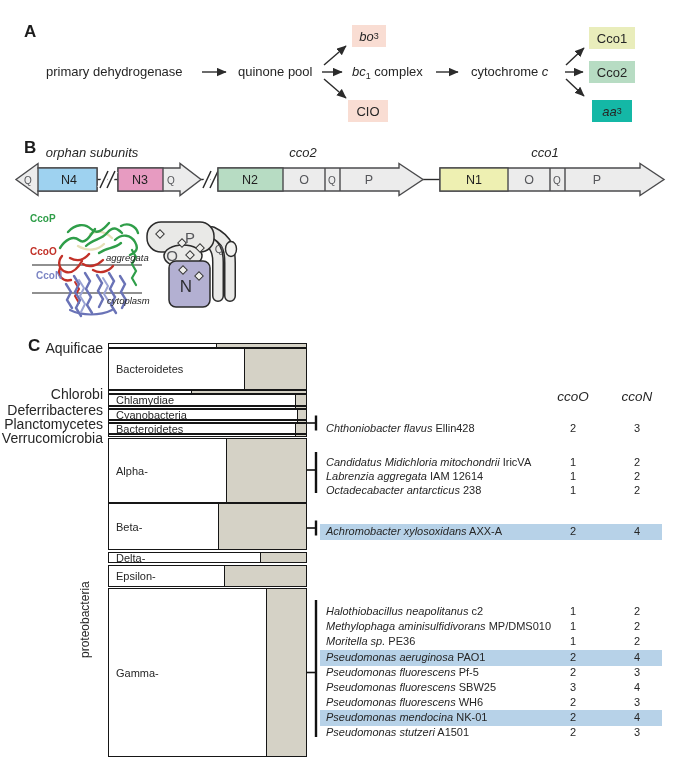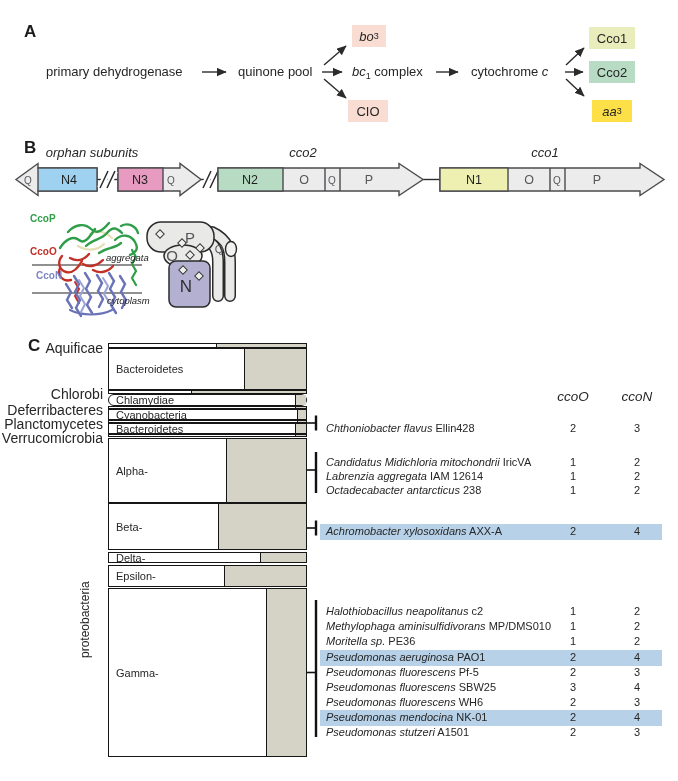--- a/index.html
+++ b/index.html
@@ -193,21 +193,21 @@
   </div>
   <div class="node" style="left:352px;top:64px">
     <span class="it">bc</span><span class="sb">1</span><span> complex</span>
   </div>
   <div class="boxnode" style="left:348px;top:100px;width:40px;height:22px;background:#f9ddd3">CIO</div>
   <div class="node" style="left:471px;top:64px">
     <span>cytochrome </span><span class="it">c</span>
   </div>
   <div class="boxnode" style="left:589px;top:27px;width:46px;height:22px;background:#e9edbb">Cco1</div>
   <div class="boxnode" style="left:589px;top:61px;width:46px;height:22px;background:#b7dcc3">Cco2</div>
-  <div class="boxnode" style="left:592px;top:100px;width:40px;height:22px;background:#fde047">
+  <div class="boxnode" style="left:592px;top:100px;width:40px;height:22px;background:#14b8a6">
     <span class="it">aa</span>
       <span class="sb">3</span>
   </div>
 
   <div class="panel-label" style="left:24px;top:138px">B</div>
   <div class="cluster-title" style="left:22px;top:145px;width:140px">orphan subunits</div>
   <div class="cluster-title" style="left:273px;top:145px;width:60px">cco2</div>
   <div class="cluster-title" style="left:515px;top:145px;width:60px">cco1</div>
   <div class="struct-label" style="left:30px;top:213px;color:#2f9e49">CcoP</div>
   <div class="struct-label" style="left:30px;top:246px;color:#c23128">CcoO</div>
@@ -224,21 +224,21 @@
         <div class="bar" style="top: 343px; height: 5px;">
           <div class="bar-shade" style="width: 45%;"></div>
         </div>
         <div class="bar" style="top: 348px; height: 42px;">
           <div class="bar-shade" style="width: 31%;"></div>
           <span class="bar-label">Bacteroidetes</span>
         </div>
         <div class="bar" style="top: 390px; height: 4px;">
           <div class="bar-shade" style="width: 58%;"></div>
         </div>
-        <div class="bar" style="top: 394px; height: 12px; border-radius: 6px;">
+        <div class="bar" style="top: 394px; height: 12px;">
           <div class="bar-shade" style="width: 5%;"></div>
           <span class="bar-label">Chlamydiae</span>
         </div>
         <div class="bar" style="top: 406px; height: 3px;">
           <div class="bar-shade" style="width: 5%;"></div>
         </div>
         <div class="bar" style="top: 409px; height: 11px;">
           <div class="bar-shade" style="width: 4%;"></div>
           <span class="bar-label">Cyanobacteria</span>
         </div>

